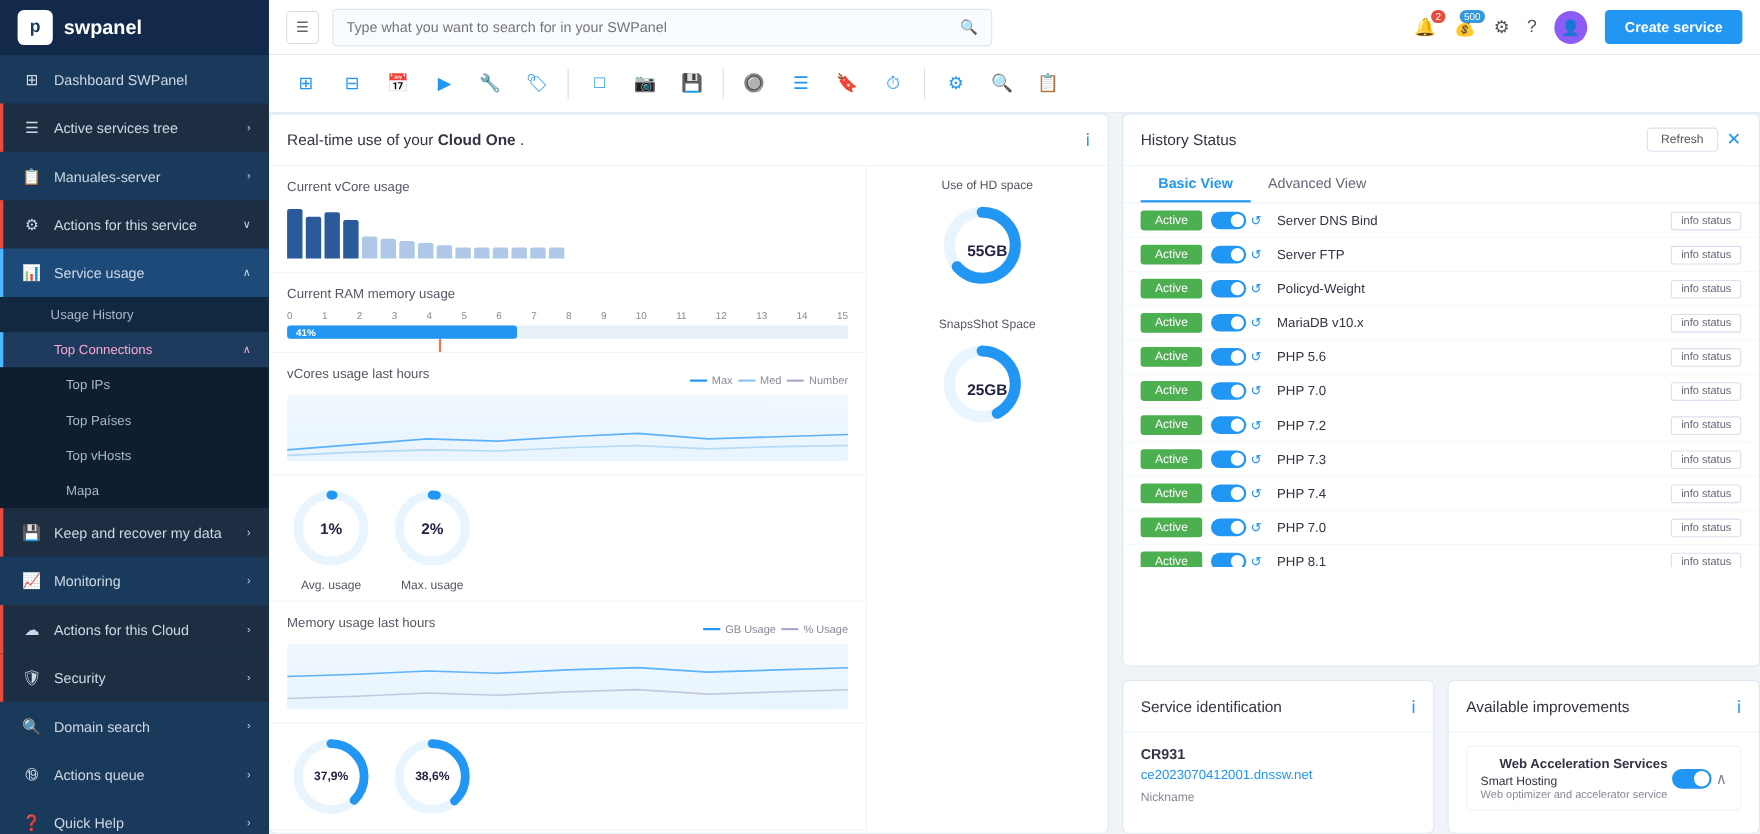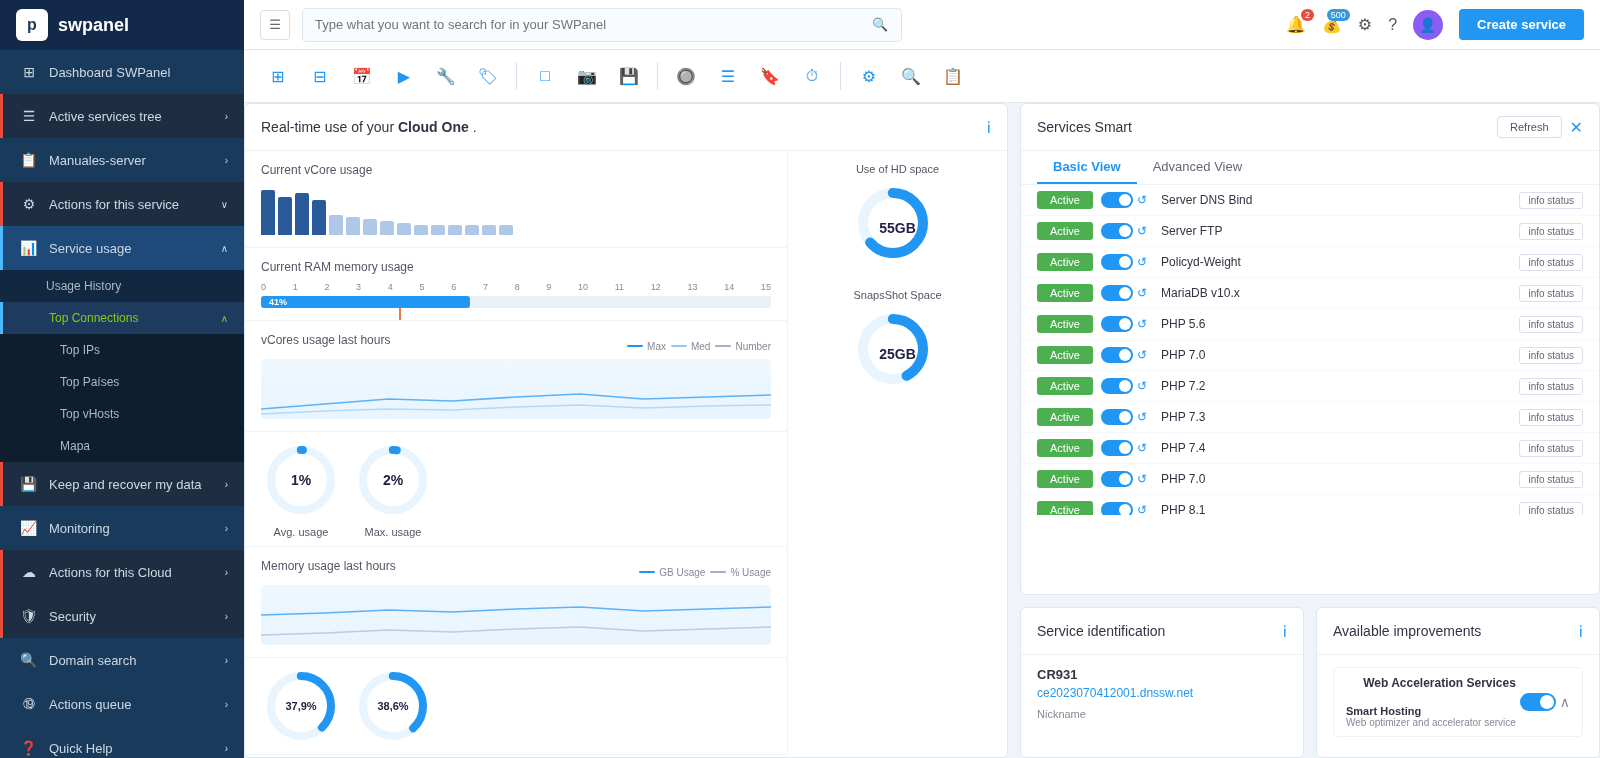--- a/index.html
+++ b/index.html
@@ -12,21 +12,21 @@
     .sidebar-logo { display: flex; align-items: center; padding: 12px 16px; background: #12294a; min-height: 50px; }
     .sidebar-logo-icon { width: 32px; height: 32px; background: #fff; border-radius: 6px; display: flex; align-items: center; justify-content: center; margin-right: 10px; }
     .sidebar-logo-icon span { color: #1a3a5c; font-weight: 900; font-size: 16px; }
     .sidebar-logo-text { color: #fff; font-weight: 700; font-size: 18px; }
     .sidebar-item { display: flex; align-items: center; padding: 12px 16px; cursor: pointer; color: #cdd8e3; font-size: 13px; border-left: 3px solid transparent; }
     .sidebar-item .icon { width: 20px; height: 20px; margin-right: 10px; display: flex; align-items: center; justify-content: center; font-size: 14px; flex-shrink: 0; }
     .sidebar-item .label { flex: 1; }
     .sidebar-item .arrow { font-size: 10px; margin-left: auto; }
     .sidebar-sub { background: #122840; }
     .sidebar-sub-item { display: flex; align-items: center; padding: 9px 16px 9px 46px; cursor: pointer; color: #aab8c8; font-size: 12px; }
-    .sidebar-sub-item.active { color: #84cc16; background: #1e4a7a; }
+    .sidebar-sub-item.active { color: #f9a8d4; background: #1e4a7a; }
 
     
     .main { flex: 1; display: flex; flex-direction: column; overflow: hidden; }
 
     
     .topbar { background: #fff; display: flex; align-items: center; padding: 0 16px; height: 50px; border-bottom: 1px solid #e0e8f0; flex-shrink: 0; }
     .topbar-collapse { width: 30px; height: 30px; display: flex; align-items: center; justify-content: center; cursor: pointer; color: #666; border: 1px solid #ddd; border-radius: 4px; margin-right: 12px; }
     .search-bar { flex: 1; max-width: 600px; display: flex; align-items: center; border: 1px solid #dce6f0; border-radius: 4px; padding: 0 12px; height: 34px; background: #f8fbff; }
     .search-bar input { border: none; background: transparent; outline: none; flex: 1; font-size: 13px; color: #555; }
     .search-icon { color: #aab; margin-left: 8px; }
@@ -481,21 +481,21 @@
               </div>
             </div>
           </div>
         </div>
       </div>
 
       <div class="right-panels">
 
         <div class="panel services-panel">
           <div class="panel-header">
-            <span class="panel-title">Services Smart</span>
+            <span class="panel-title">History Status</span>
             <div class="services-header-actions">
               <button class="refresh-btn">Refresh</button>
               <button class="panel-icon-btn">✕</button>
             </div>
           </div>
           <div class="services-tabs">
             <div class="tab active">Basic View</div>
             <div class="tab">Advanced View</div>
           </div>
           <div class="services-list">
@@ -643,21 +643,21 @@
             <div class="panel-header">
               <span class="panel-title">Available improvements</span>
               <button class="panel-icon-btn">ℹ</button>
             </div>
             <div class="improvements-content">
               <div class="improvement-item">
                 <div class="improvement-header">
                   <div>
                     <div class="improvement-title">Web Acceleration Services</div>
                     <div style="display:flex;gap:6px;align-items:center;margin-top:4px;">
-                      <div class="improvement-title" style="font-size:11px;font-weight:700;margin-top:11px;">Smart Hosting</div>
+                      <div class="improvement-title" style="font-size:11px;font-weight:400;">Smart Hosting</div>
                     </div>
                     <div class="improvement-sub">Web optimizer and accelerator service</div>
                   </div>
                   <div class="improvement-toggle-wrap">
                     <div class="toggle-blue">
                         <div class="knob"></div>
                       </div>
                     <span style="margin-left:4px;font-size:14px;color:#889;">∧</span>
                   </div>
                 </div>

